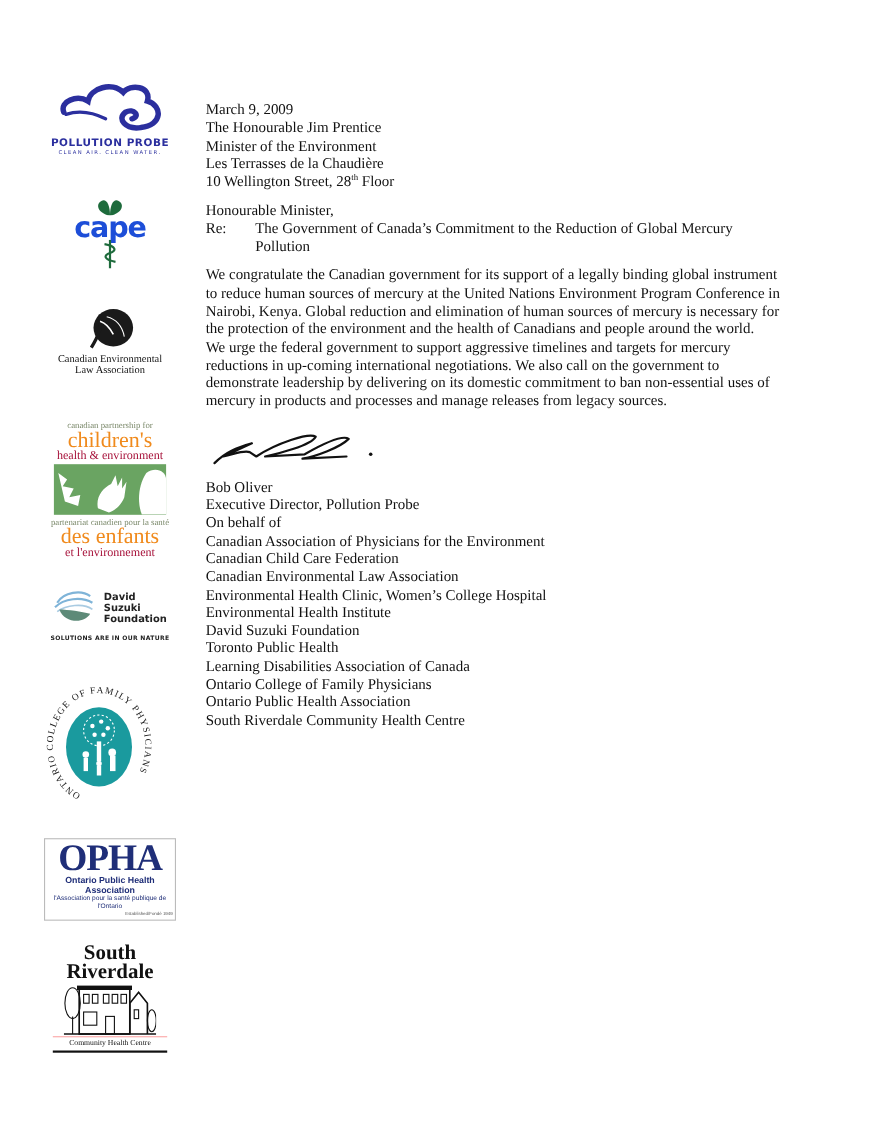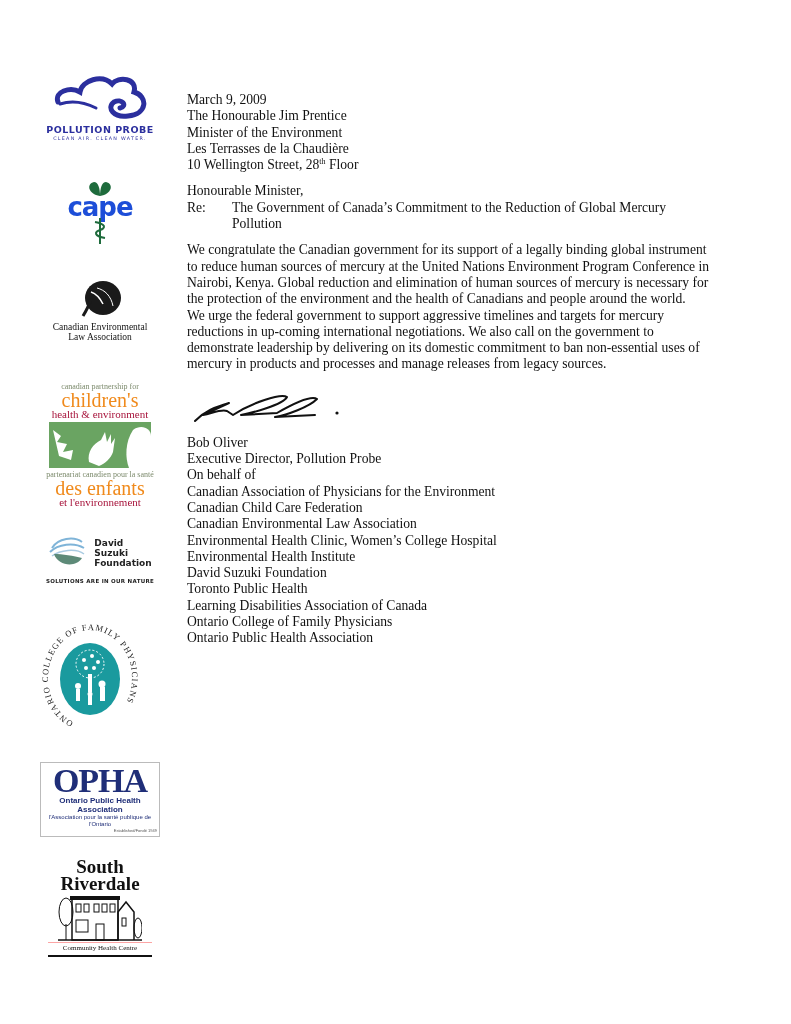--- a/index.html
+++ b/index.html
@@ -207,14 +207,15 @@
     <p>Canadian Association of Physicians for the Environment</p>
     <p>Canadian Child Care Federation</p>
     <p>Canadian Environmental Law Association</p>
     <p>Environmental Health Clinic, Women’s College Hospital</p>
     <p>Environmental Health Institute</p>
     <p>David Suzuki Foundation</p>
     <p>Toronto Public Health</p>
     <p>Learning Disabilities Association of Canada</p>
     <p>Ontario College of Family Physicians</p>
     <p>Ontario Public Health Association</p>
+    <p>South Riverdale Community Health Centre</p>
   </div>
 </div>
 
 </body></html>

